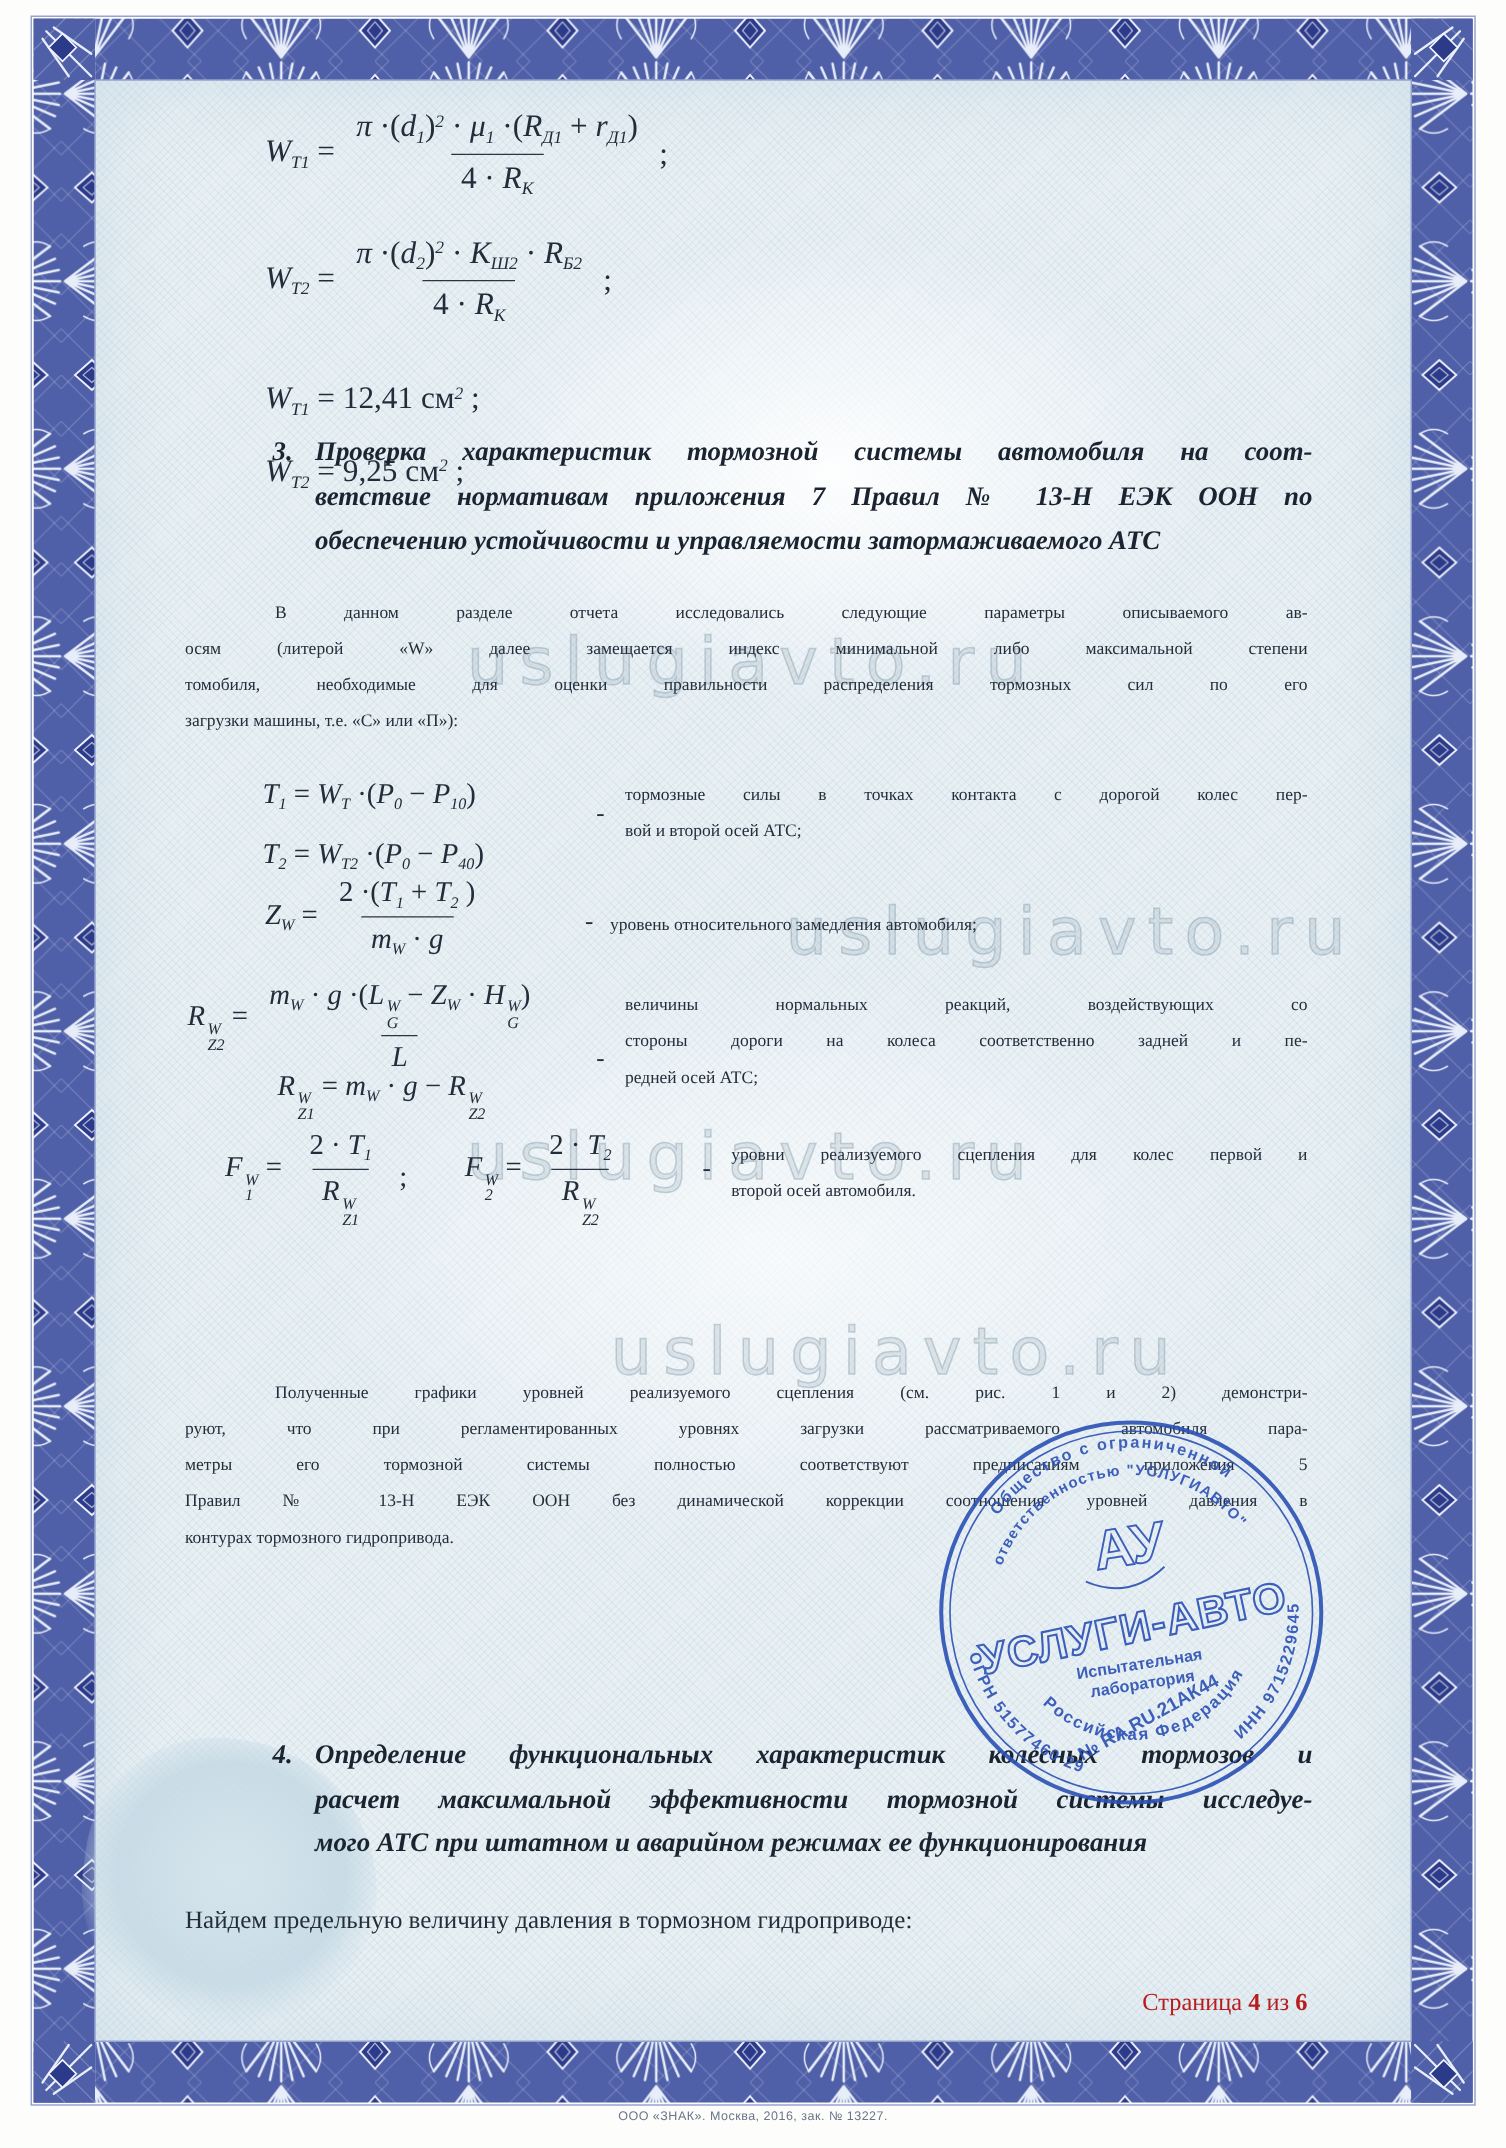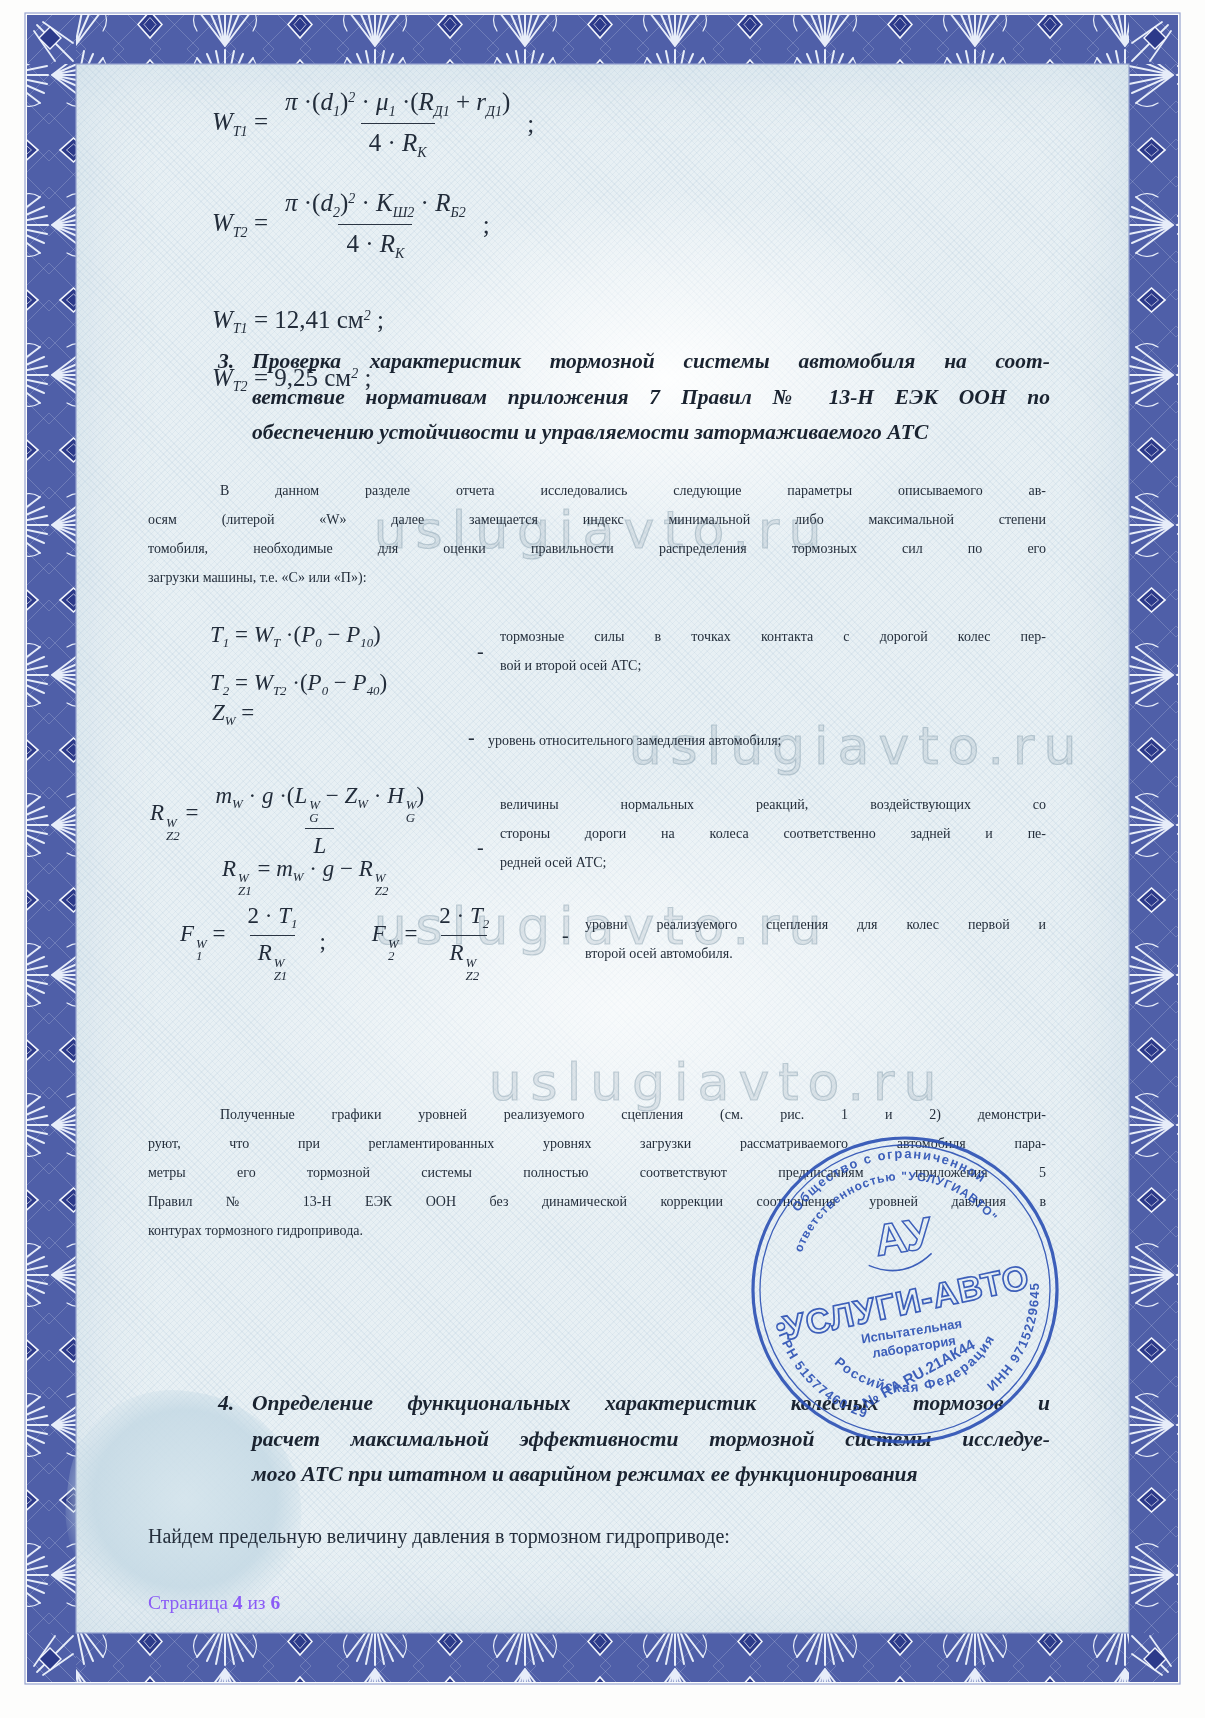--- a/index.html
+++ b/index.html
@@ -28,21 +28,21 @@
   .formula{font-size:25px;color:#222c3a;}
   .fline{display:flex;align-items:center;gap:9px;white-space:nowrap;}
   .frac{display:inline-flex;flex-direction:column;align-items:center;line-height:1.25;}
   .num{padding:0 8px 3px;}
   .den{border-top:1.6px solid #2a3442;padding:3px 8px 0;}
   .formula sub{font-size:.56em;font-style:italic;vertical-align:-.4em;}
   .formula sup{font-size:.56em;font-style:italic;vertical-align:.55em;}
   .ss{display:inline-flex;flex-direction:column;font-size:.56em;line-height:1;vertical-align:-.5em;margin-left:2px;font-style:italic;}
   .dform{font-size:23px;}
   .dash{font-size:20px;color:#242e3b;}
-  .plabel{font-size:19.5px;color:#8b5cf6;}
+  .plabel{font-size:19.5px;color:#b91c1c;text-align:right;}
   .plabel b{font-weight:bold;}
   .printline{width:100%;text-align:center;font-family:"Liberation Sans",sans-serif;
     font-size:10px;color:#6a7587;letter-spacing:.4px;}
   .wm{position:absolute;transform:translateX(-50%);font-family:"DejaVu Sans",sans-serif;font-weight:400;
     font-size:52px;letter-spacing:9px;white-space:nowrap;color:rgba(134,154,168,.20);
     -webkit-text-stroke:1.2px rgba(122,146,162,.38);z-index:1;margin-left:17px;}
   .rosette{position:absolute;left:66px;top:1388px;width:236px;height:240px;z-index:1;
     background:radial-gradient(circle at 50% 46%, #d4e4ec 0%, #c6dae5 52%, rgba(198,218,229,0) 72%);
     border-radius:46% 54% 50% 50%;transform:rotate(7deg) scaleY(.97);opacity:.9;}
   .txt{z-index:2;}
@@ -157,20 +157,24 @@
     <div><i>T</i><sub>2</sub> = <i>W</i><sub>Т2</sub> ·(<i>P</i><sub>0</sub> − <i>P</i><sub>40</sub>)</div>
   </div>
   <span class="abs txt dash" style="left:477px;top:640px">-</span>
   <div class="abs txt bodytext" style="left:500px;top:622px;width:546px">
     <span class="jl">тормозные силы в точках контакта с дорогой колес пер-</span>
     <span class="jlast">вой и второй осей АТС;</span>
   </div>
 
   <div class="abs txt formula dform fline" style="left:212px;top:700px">
     <span><i>Z</i><sub><i>W</i></sub> =</span>
+    <span class="frac">
+      <span class="num">2 ·(<i>T</i><sub>1</sub> + <i>T</i><sub>2</sub> )</span>
+      <span class="den"><i>m</i><sub><i>W</i></sub> · <i>g</i></span>
+    </span>
   </div>
   <span class="abs txt dash" style="left:468px;top:726px">-</span>
   <div class="abs txt bodytext" style="left:488px;top:726px;width:560px">
     <span class="jlast">уровень относительного замедления автомобиля;</span>
   </div>
 
   <div class="abs txt formula dform fline" style="left:150px;top:782px">
     <span><i>R</i><span class="ss">
           <span>W</span>
           <span>Z2</span>
@@ -287,14 +291,15 @@
         <text x="150" y="134" font-size="44" font-weight="bold">АУ</text>
         <path d="M 140 142 Q 172 162 204 140"></path>
       </g>
       <text x="172" y="196" font-size="34" font-weight="bold" letter-spacing="1" text-anchor="middle" fill="none" stroke="#2b50b4" stroke-width="1.7" transform="rotate(-3 172 190)">УСЛУГИ-АВТО</text>
       <text x="172" y="218" font-size="13" font-weight="bold" text-anchor="middle">Испытательная</text>
       <text x="172" y="234" font-size="13" font-weight="bold" text-anchor="middle">лаборатория</text>
       <text x="172" y="262" font-size="15" font-weight="bold" text-anchor="middle" transform="rotate(-20 172 256)">№ RA.RU.21АК44</text>
     </g>
   </svg>
 
+  <div class="abs printline" style="left:0;top:1688px">ООО «ЗНАК». Москва, 2016, зак. № 13227.</div>
 
 </div>
 
 </body></html>

